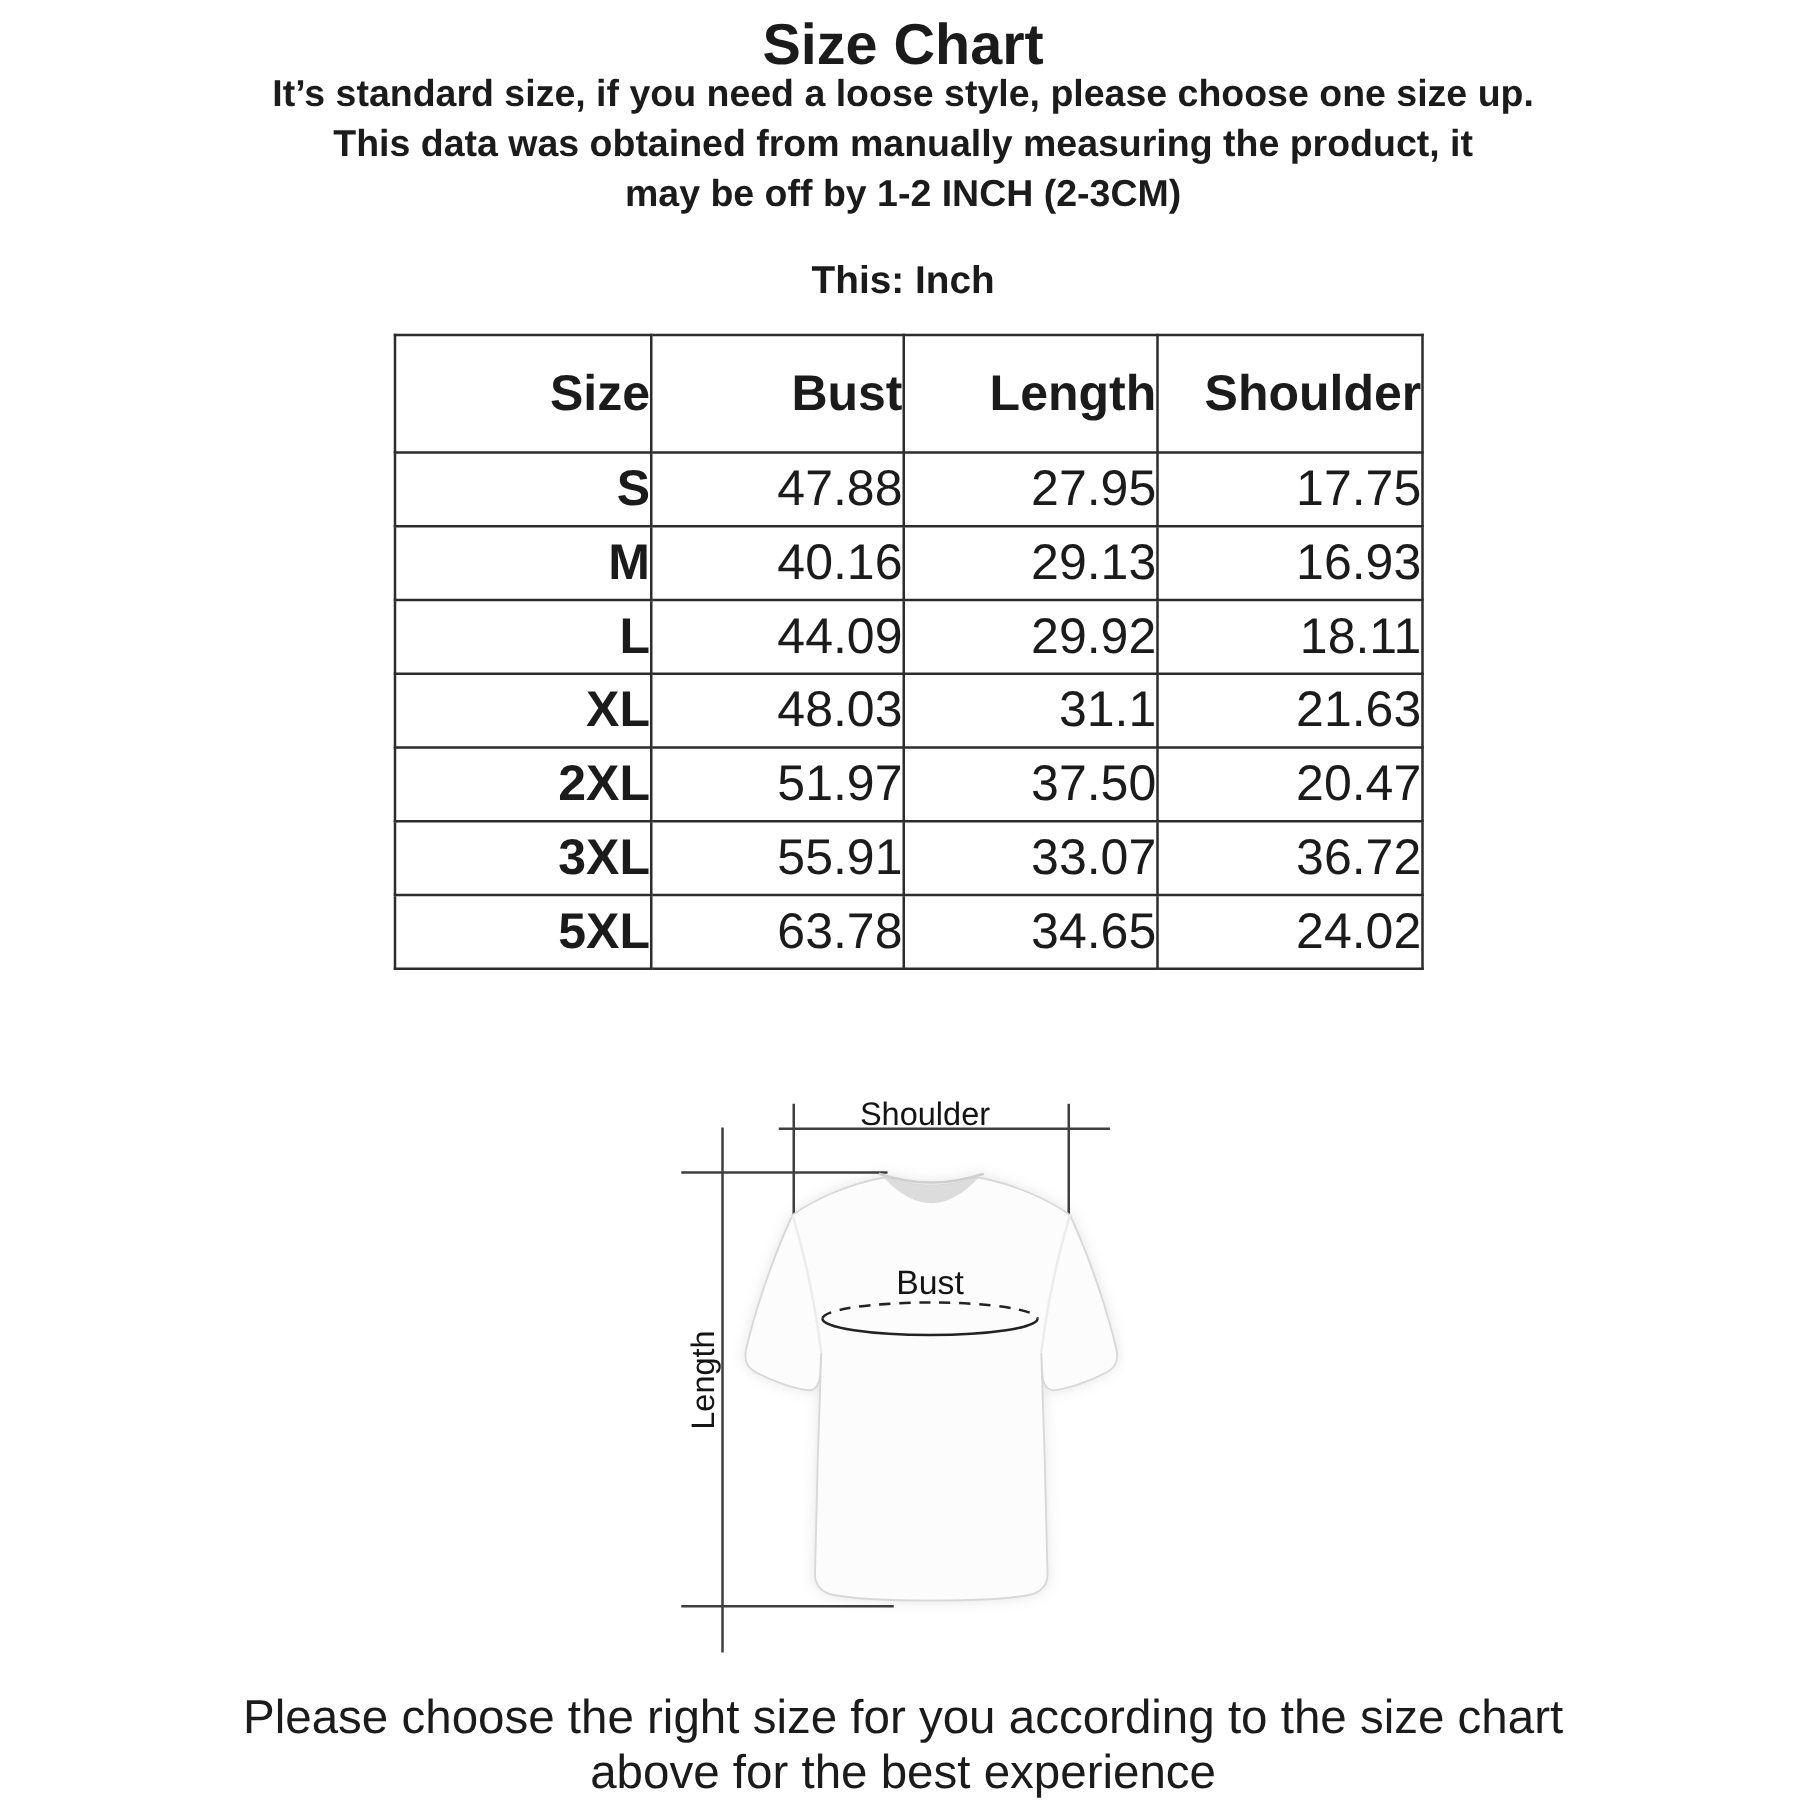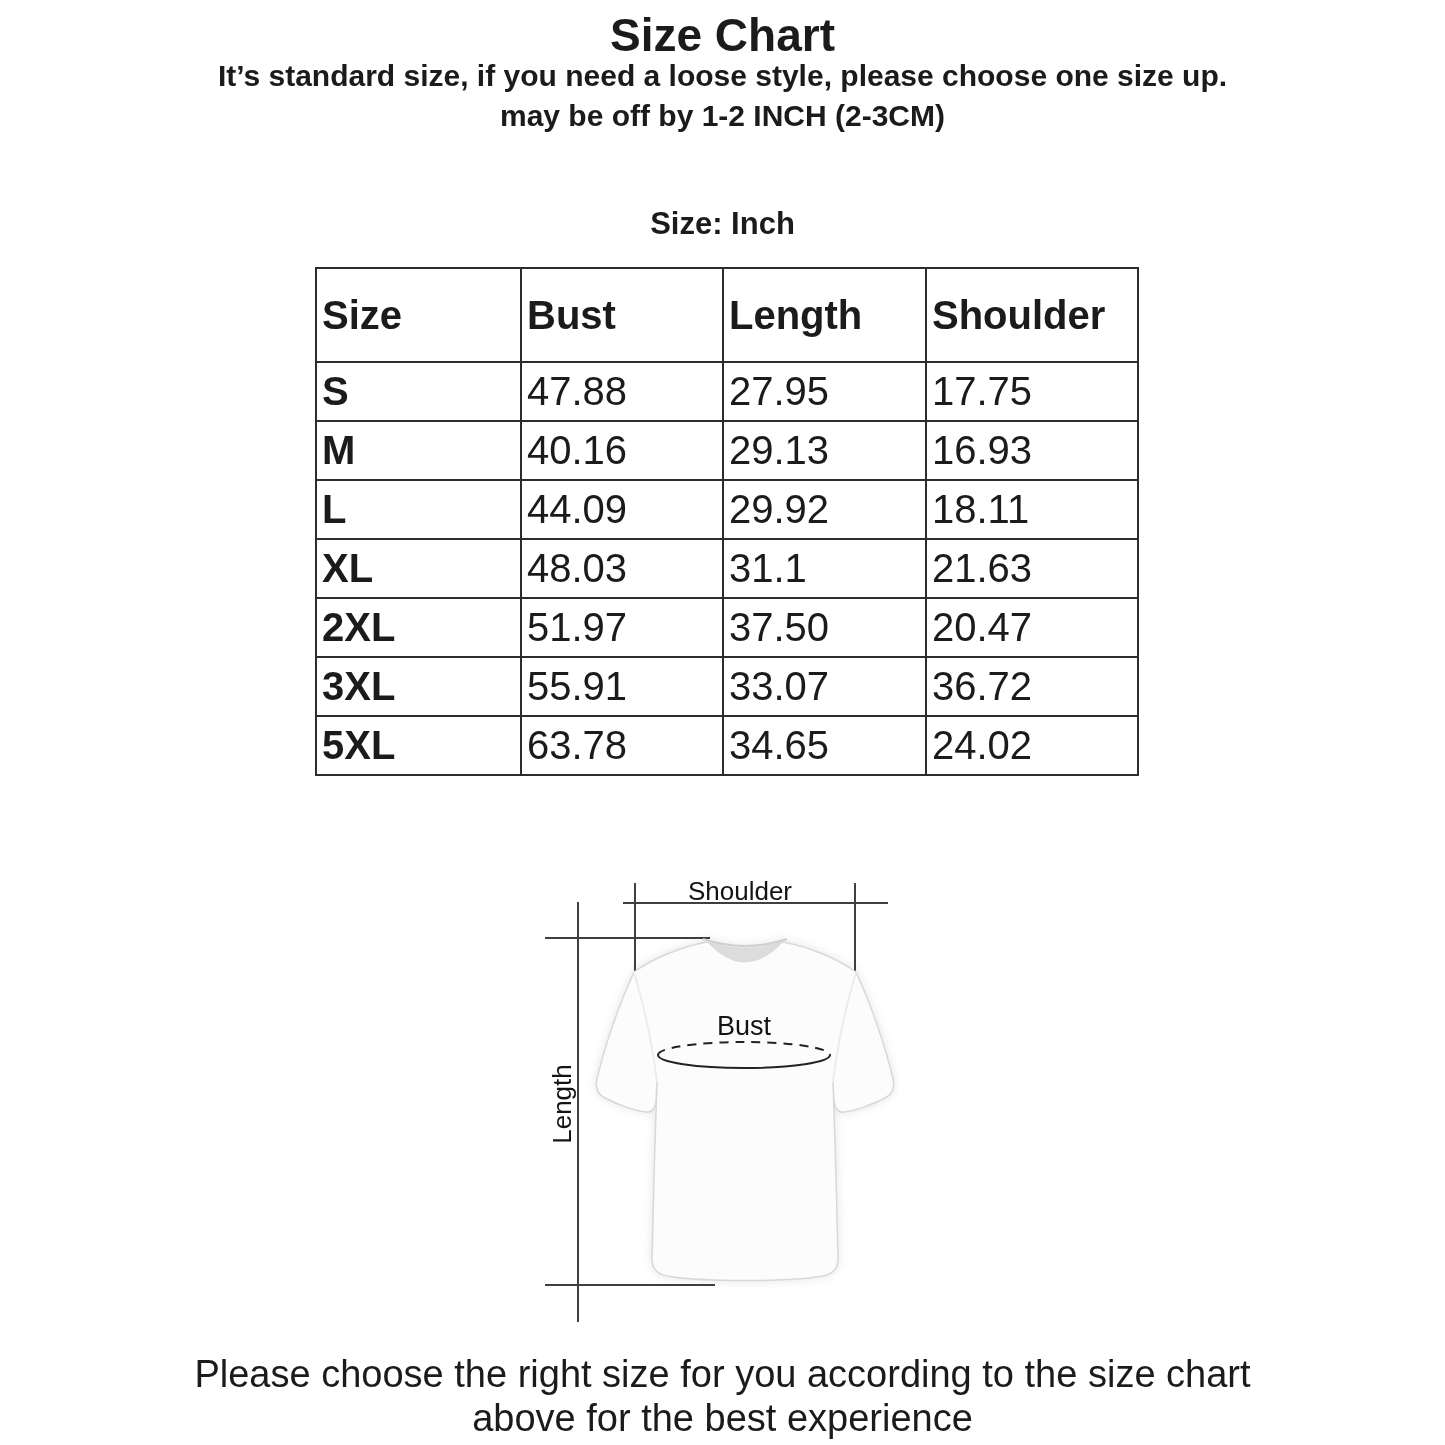--- a/index.html
+++ b/index.html
@@ -14,45 +14,46 @@
   .intro      { top:56px;  font-size:30px; line-height:40px; font-weight:700; }
   .unit       { top:206px; font-size:31px; font-weight:800; }
   .footer     { top:1352px;font-size:38px; line-height:44px; font-weight:400; }
 
   table.size-table {
     position:absolute; left:315px; top:267px; width:822px;
     border-collapse:collapse; table-layout:fixed; background:#fff;
   }
   table.size-table th, table.size-table td {
     border:2px solid #2c2c2c; padding:0 0 0 5px;
-    text-align:left; vertical-align:middle; overflow:hidden; white-space:nowrap;
+    text-align:right; vertical-align:middle; overflow:hidden; white-space:nowrap;
   }
   table.size-table thead th { height:92px; font-size:40px; font-weight:800; }
   table.size-table tbody td { height:57px; font-size:40px; font-weight:400; }
   table.size-table tbody td.size-col { font-weight:800; }
 
   .diagram { left:540px; top:875px; width:360px; height:465px; }
   .diagram svg { position:absolute; left:0; top:0; }
   .diag-label { position:absolute; font-size:26px; color:#141414; text-align:center; }
   .shoulder-label { left:120px; top:1px;  width:160px; }
   .bust-label     { left:124px; top:136px; width:160px; font-size:27px; }
   .length-label   { left:-42px; top:213px; width:130px; height:32px;
                     transform:rotate(-90deg); }
 </style>
 </head>
 <body>
 
 <div class="abs ctr title">Size Chart</div>
 
 <div class="abs ctr intro">
   <div>It’s standard size, if you need a loose style, please choose one size up.</div>
+  <div>This data was obtained from manually measuring the product, it</div>
   <div>may be off by 1-2 INCH (2-3CM)</div>
 </div>
 
-<div class="abs ctr unit">Size: Inch</div>
+<div class="abs ctr unit">This: Inch</div>
 
 <table class="size-table">
   <colgroup>
     <col style="width:205px">
       <col style="width:202px">
       <col style="width:203px">
       <col style="width:212px">
   </colgroup>
   <thead>
     <tr>

